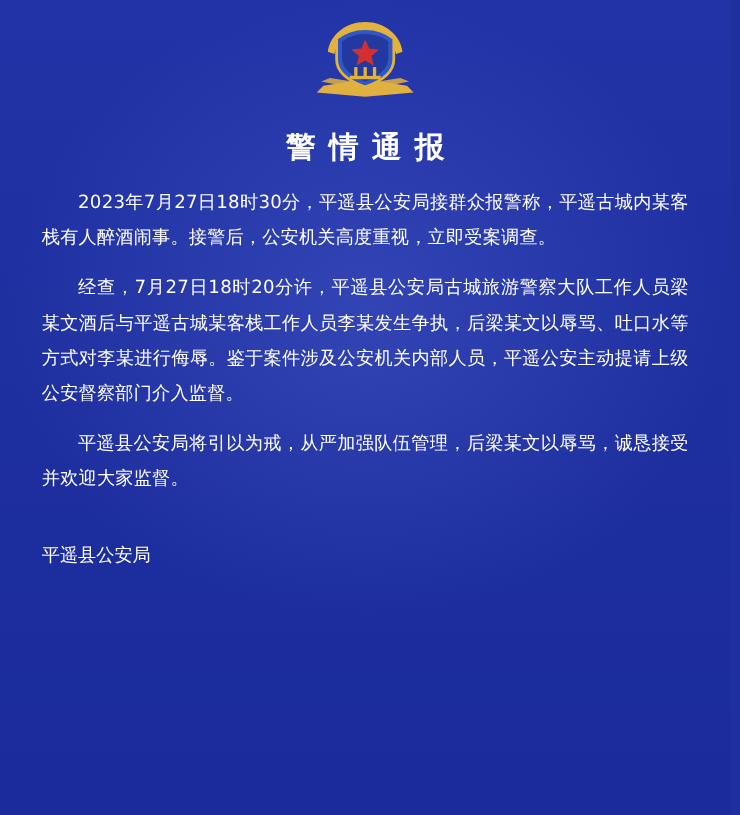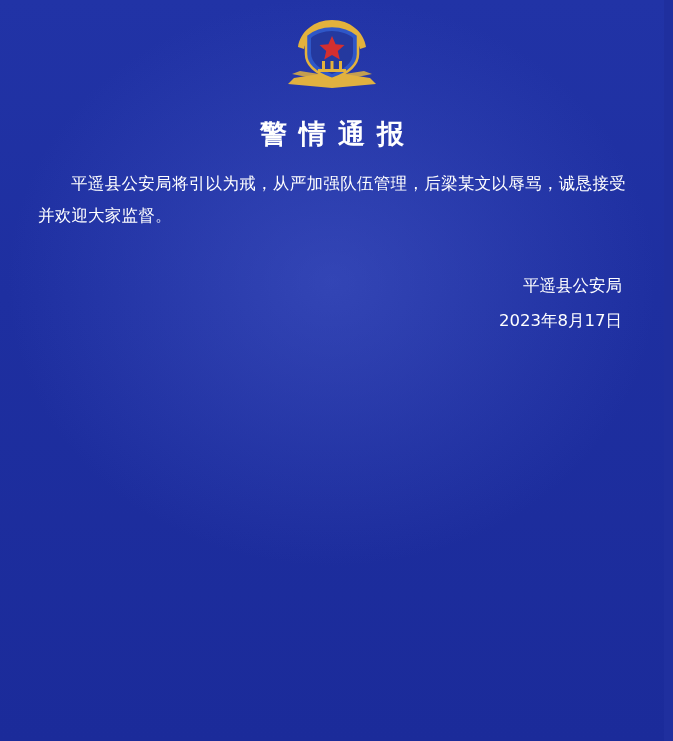--- a/index.html
+++ b/index.html
@@ -59,21 +59,21 @@
     font-size: 16.5px;
     line-height: 1.95;
     text-indent: 2em;
     text-align: justify;
     text-justify: inter-ideograph;
     font-family: "DejaVu Sans", "Liberation Sans", sans-serif;
     letter-spacing: 0.2px;
   }
   .signature {
     margin-top: 38px;
-    text-align: right;
+    text-align: left;
     font-size: 16.5px;
     line-height: 1.95;
     font-family: "DejaVu Sans", "Liberation Sans", sans-serif;
     padding-right: 4px;
   }
   .signature div { margin-bottom: 2px; }
 </style>
 </head>
 <body>
 
@@ -104,21 +104,22 @@
           <rect x="55" y="45" width="3" height="9"></rect>
           <rect x="34" y="53" width="28" height="3"></rect>
         </g>
       </svg>
     </div>
   </div>
 
   <div class="doc-title">警情通报</div>
 
   <div class="body-text">
+    <p>2023年7月27日18时30分，平遥县公安局接群众报警称，平遥古城内某客栈有人醉酒闹事。接警后，公安机关高度重视，立即受案调查。</p>
+    <p>经查，7月27日18时20分许，平遥县公安局古城旅游警察大队工作人员梁某文酒后与平遥古城某客栈工作人员李某发生争执，后梁某文以辱骂、吐口水等方式对李某进行侮辱。鉴于案件涉及公安机关内部人员，平遥公安主动提请上级公安督察部门介入监督。</p>
     <p>平遥县公安局将引以为戒，从严加强队伍管理，后梁某文以辱骂，诚恳接受并欢迎大家监督。</p>
   </div>
 
   <div class="signature">
     <div>平遥县公安局</div>
-    <div>2023年8月17日</div>
   </div>
 
 </div>
 
 </body></html>

